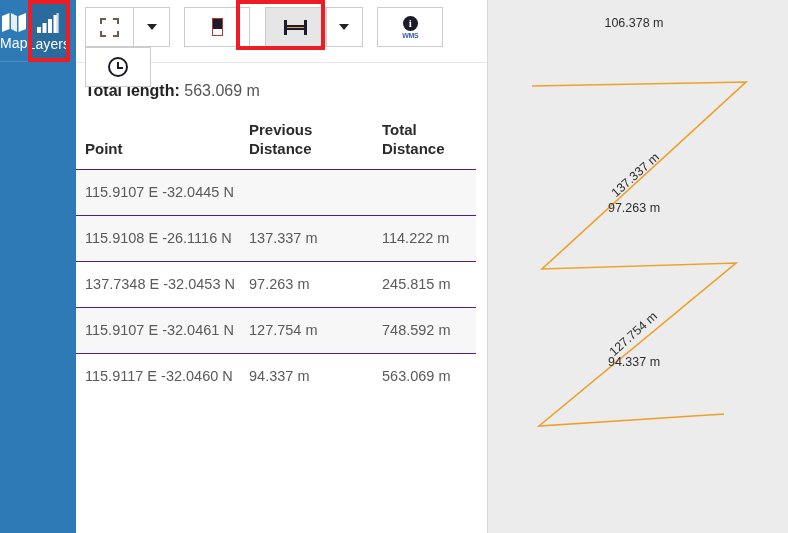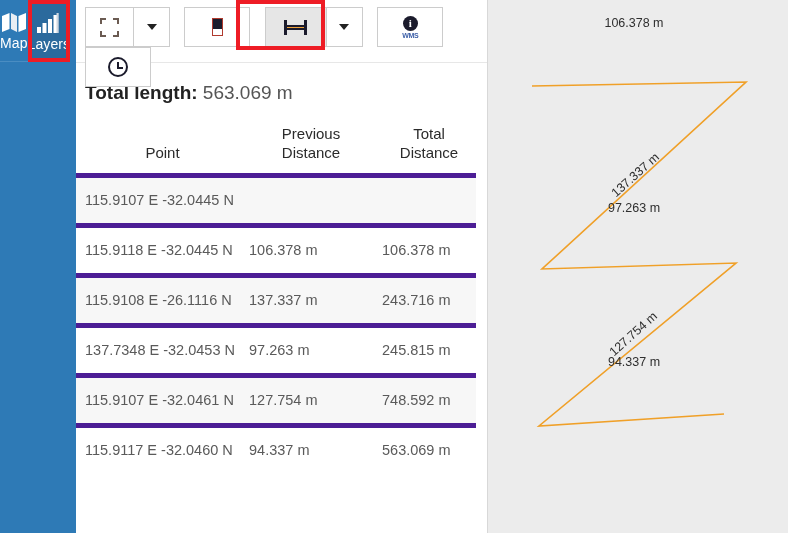--- a/index.html
+++ b/index.html
@@ -119,48 +119,48 @@
     font-family: "Liberation Serif", serif;
   }
   .wms-icon .wms-txt { font-size: 7px; font-weight: bold; color: #3d5fa8; margin-top: 1px; letter-spacing:-.3px;}
   .clock-icon { width: 20px; height: 20px; border: 2px solid #1b1b2c; border-radius: 50%; position: relative; }
   .clock-icon::before { content:""; position:absolute; left: 7px; top: 3px; width: 2px; height: 7px; background: #1b1b2c; }
   .clock-icon::after { content:""; position:absolute; left: 8px; top: 8px; width: 5px; height: 2px; background: #1b1b2c; }
 
   
   .panel-body { flex: 1 1 auto; overflow: hidden; padding: 0; }
   .total-line {
-    font-size: 19px;
+    font-size: 16px;
     color: #555555;
     padding: 19px 0 0 9px;
   }
   .total-line b { color: #222222; font-weight: bold; }
 
   table.pts {
     width: 400px;
     margin-top: 20px;
     border-collapse: collapse;
     table-layout: fixed;
   }
   table.pts th {
-    text-align: center;
+    text-align: left;
     font-size: 15px;
     color: #2b2b2b;
-    font-weight: normal;
+    font-weight: bold;
     padding: 0 0 11px 9px;
     vertical-align: bottom;
     line-height: 19px;
   }
   table.pts td {
     font-size: 14.5px;
     color: #5a5a5a;
     padding: 12px 0 12px 9px;
     vertical-align: top;
     line-height: 21px;
-    border-top: 5px solid #4c1d95;
+    border-top: 1px solid #4c1d95;
   }
   table.pts tr.shade td { background: #f7f7f7; }
   col.c1 { width: 164px; }
   col.c2 { width: 133px; }
   col.c3 { width: 103px; }
 
   
   .panel-scroll {
     position: absolute; right: 0; top: 63px; bottom: 0; width: 3px;
     background: #ffffff;
@@ -287,29 +287,24 @@
               <span>Distance</span>
             </th>
           </tr>
         </thead>
         <tbody>
           <tr class="shade">
             <td>115.9107 E -32.0445 N</td>
             <td></td>
             <td></td>
           </tr>
-          <tr>
-            <td>115.9118 E -32.0445 N</td>
-            <td>106.378 m</td>
-            <td>106.378 m</td>
-          </tr>
           <tr class="shade">
             <td>115.9108 E -26.1116 N</td>
             <td>137.337 m</td>
-            <td>243.716 m</td>
+            <td>114.222 m</td>
           </tr>
           <tr>
             <td>137.7348 E -32.0453 N</td>
             <td>97.263 m</td>
             <td>245.815 m</td>
           </tr>
           <tr class="shade">
             <td>115.9107 E -32.0461 N</td>
             <td>127.754 m</td>
             <td>748.592 m</td>

